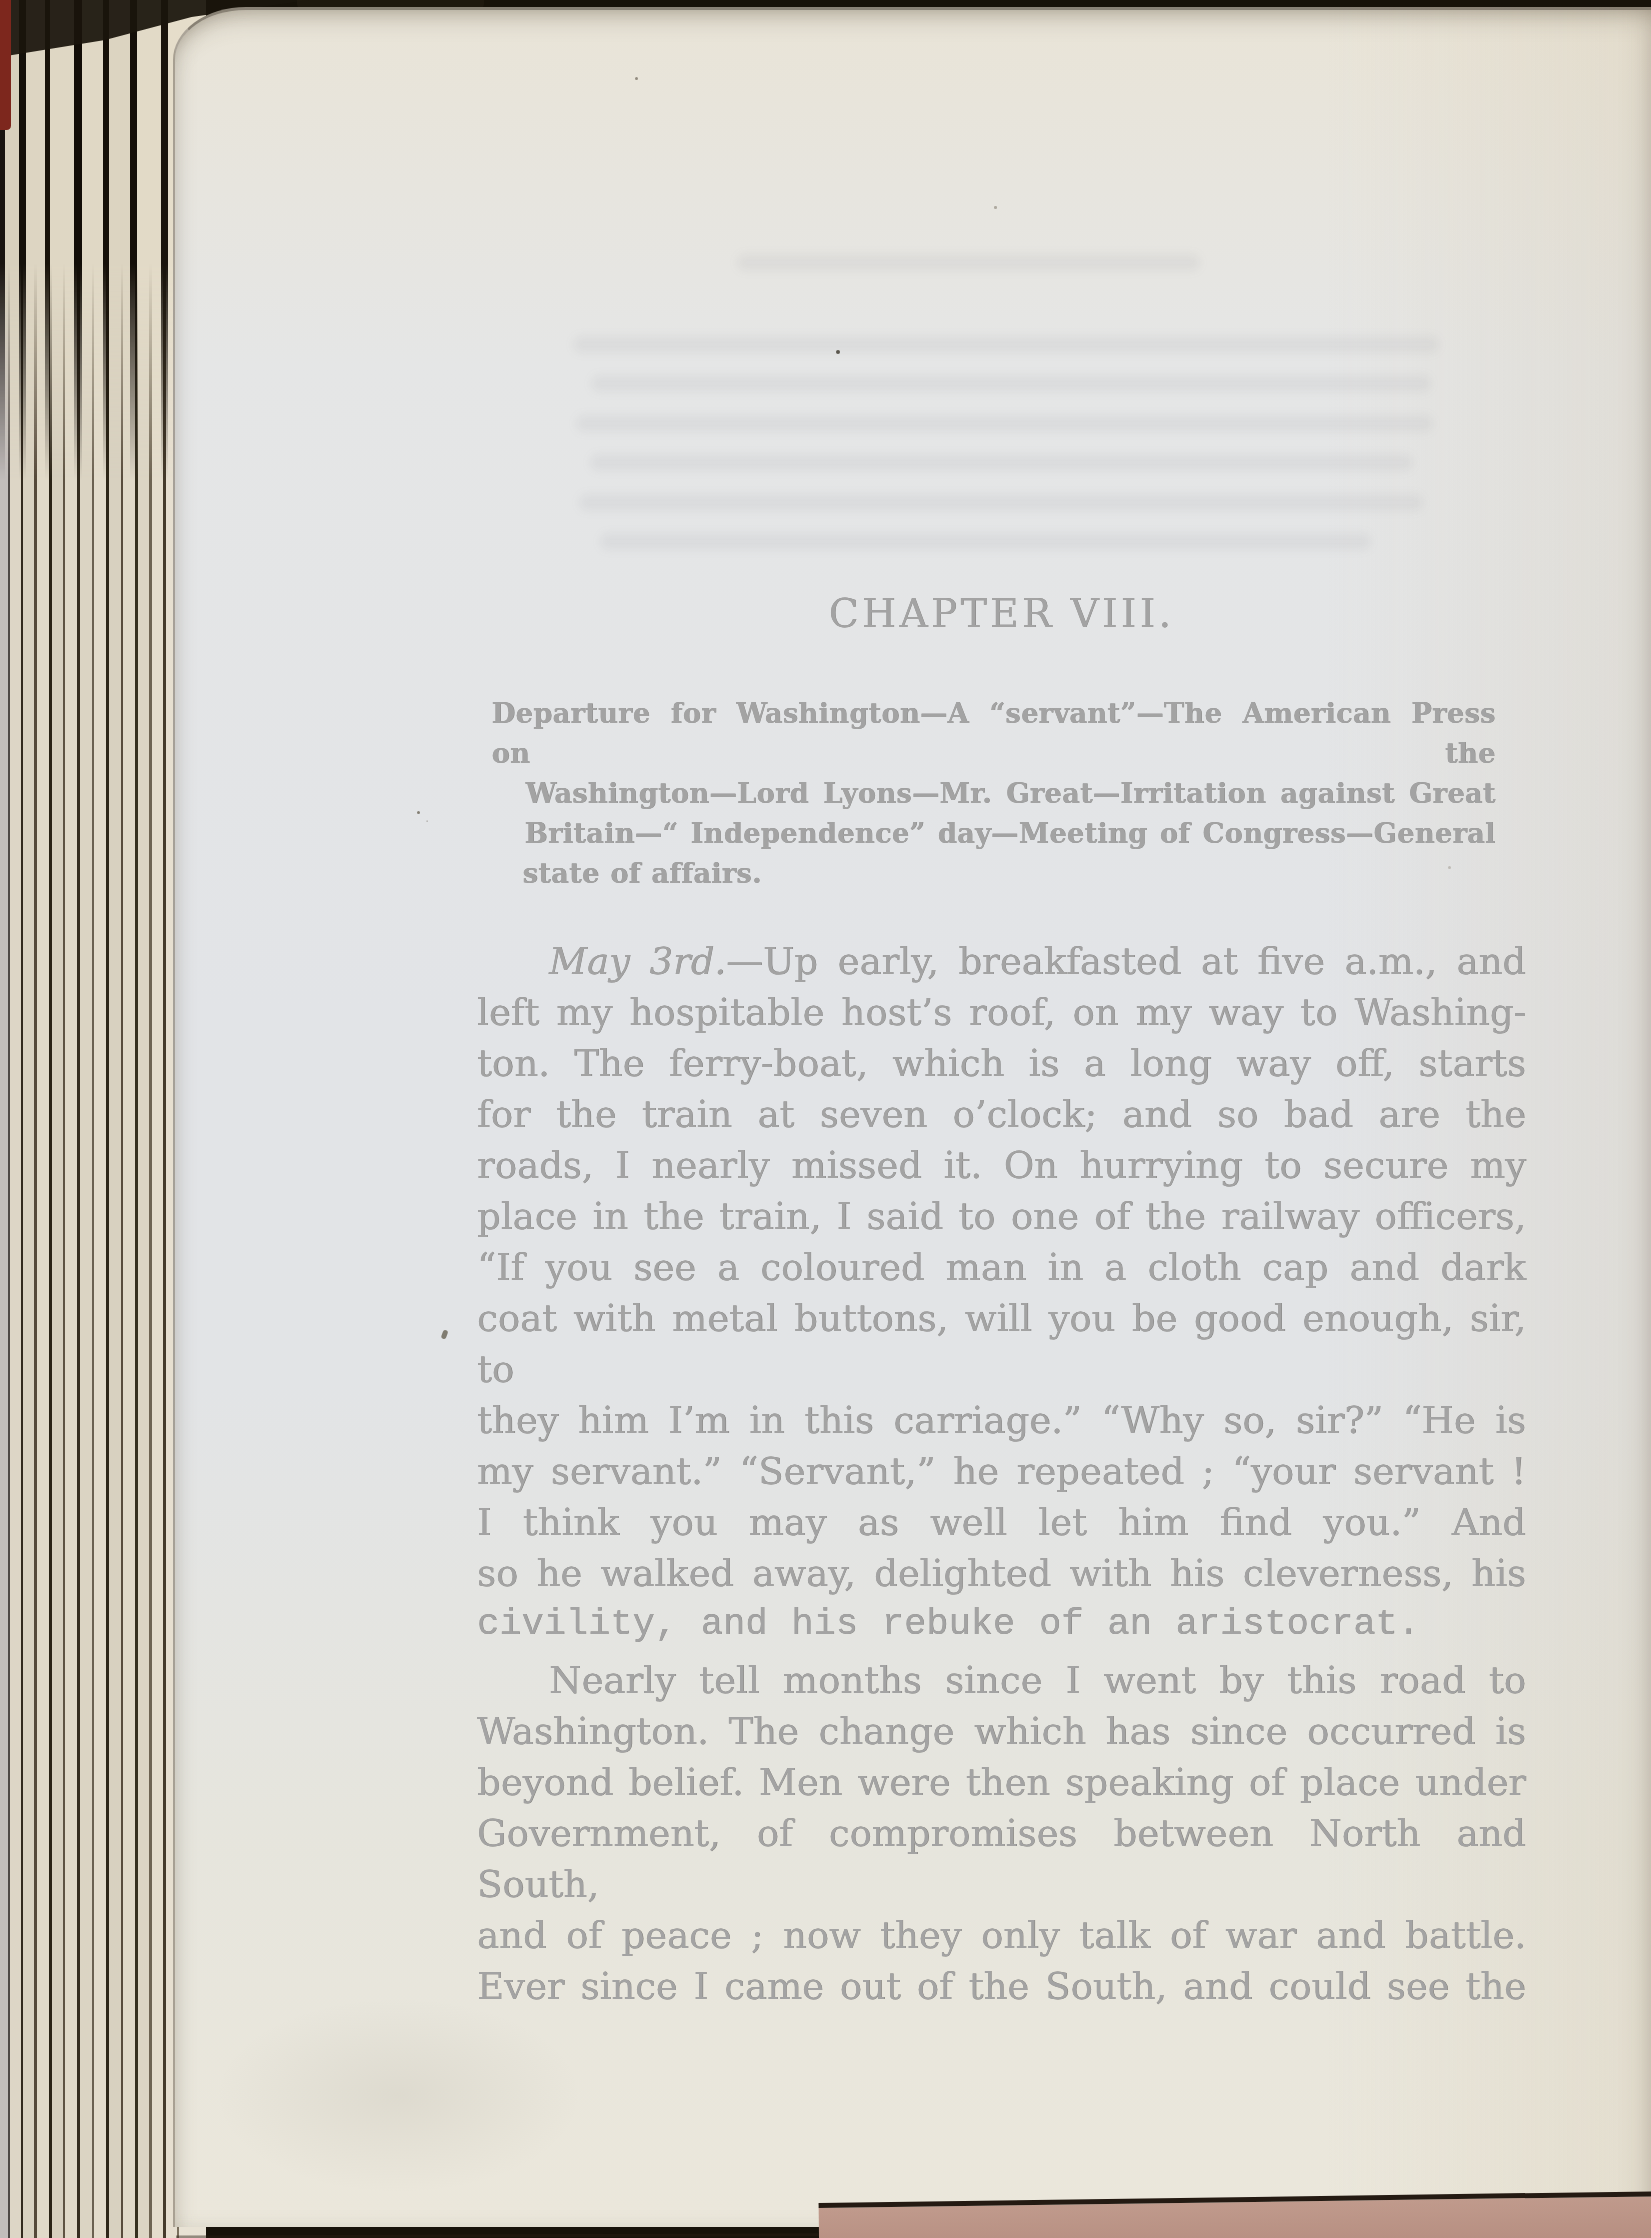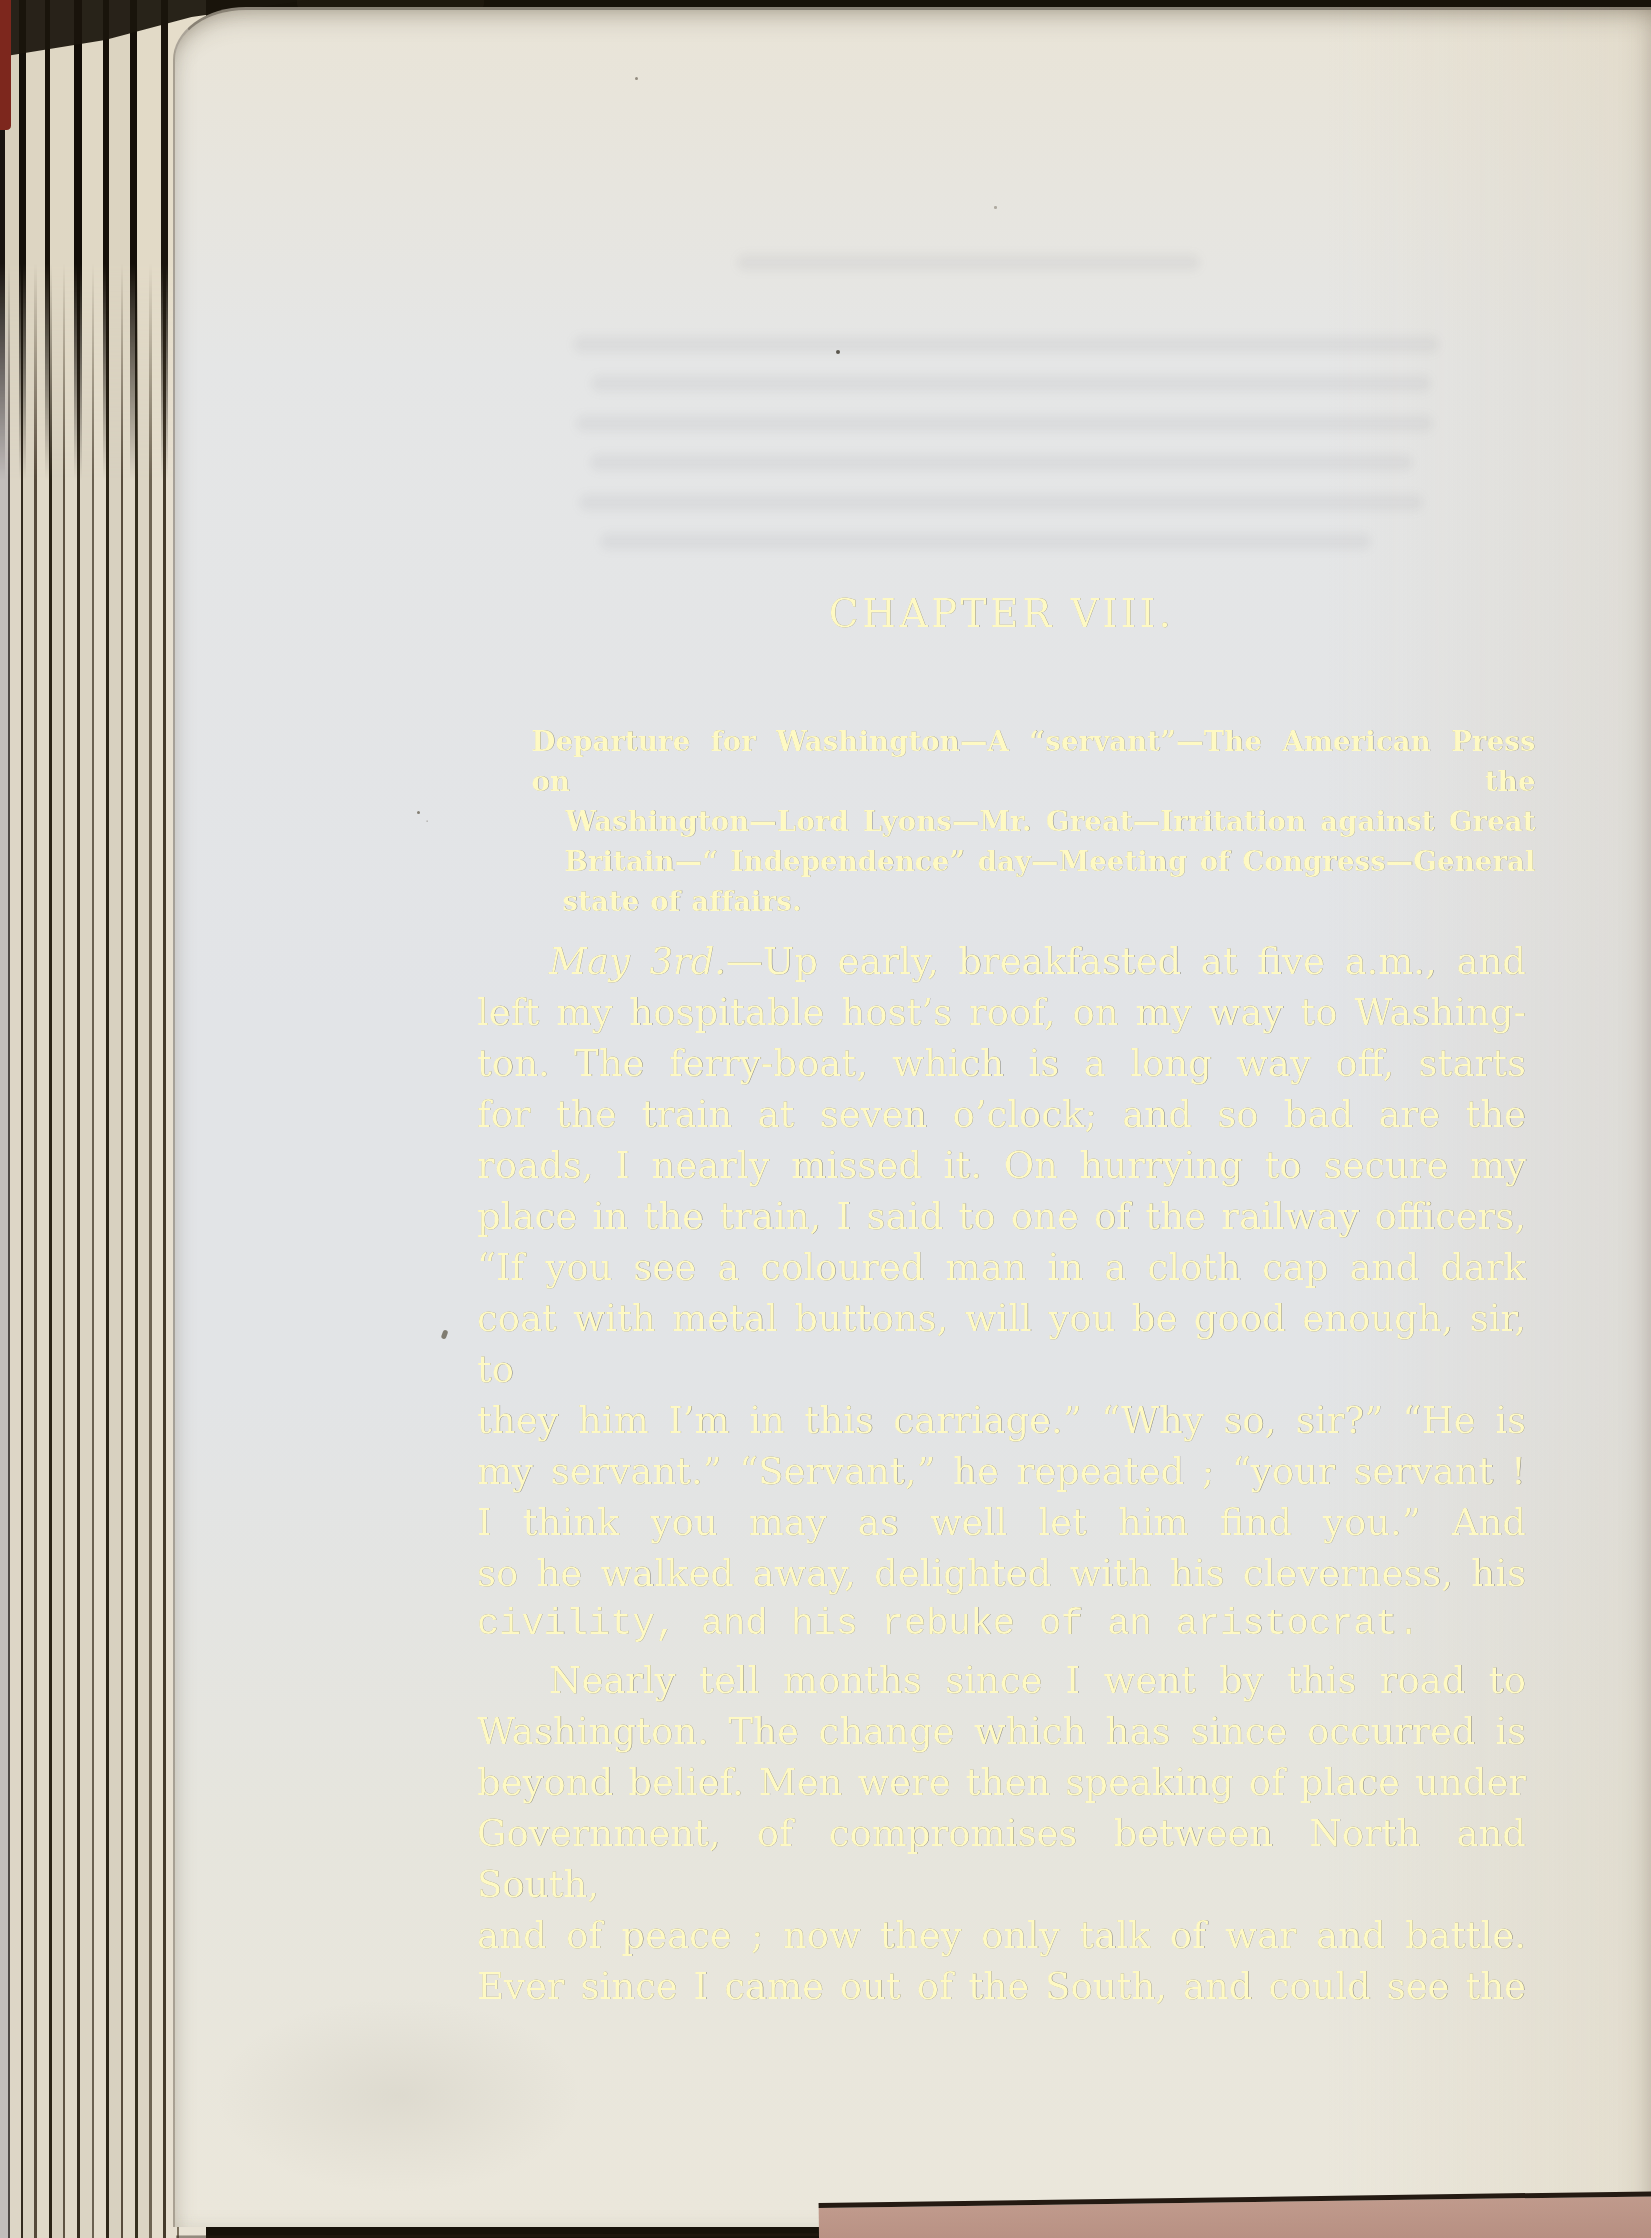--- a/index.html
+++ b/index.html
@@ -51,25 +51,25 @@
   
   .ghost{position:absolute;border-radius:8.6px;background:rgba(104,108,122,.075);
     filter:blur(4.3px);}
 
   .speck{position:absolute;border-radius:50%;}
 
   .smudge{position:absolute;left:214px;top:1997px;width:369px;height:197px;
     background:radial-gradient(ellipse at center,rgba(118,112,96,.10),rgba(118,112,96,0) 70%);}
 
   
-  .col{position:absolute;left:477px;top:591px;width:1049px;height:1388px;color:#fef9c3;}
+  .col{position:absolute;left:477px;top:591px;width:1049px;height:1388px;color:#a3a3a3;}
   .chapter-title{position:absolute;top:0;left:0;width:100%;text-align:center;
     font-size:39px;letter-spacing:3.4px;font-weight:normal;margin:0;
     text-shadow:0.3px 0.4px 0.6px rgba(25,22,18,.5);}
-  .summary{position:absolute;top:130px;left:14.6px;width:1004px;margin-left:40px;}
+  .summary{position:absolute;top:102px;left:14.6px;width:1004px;}
   .sl{font-size:27.4px;line-height:40px;font-weight:bold;letter-spacing:0.2px;
     text-align:justify;text-align-last:justify;word-spacing:0.9px;
     text-shadow:0.3px 0.3px 0.4px rgba(25,22,18,.45);}
   .sl.s2{padding-left:79px;}
   .sl.s3{padding-left:34px;}
   .sl.s4{padding-left:33px;}
   .sl.s5{padding-left:31px;text-align-last:left;}
 
   .para{position:absolute;left:0;width:1049px;}
   .p1{top:345px;}

